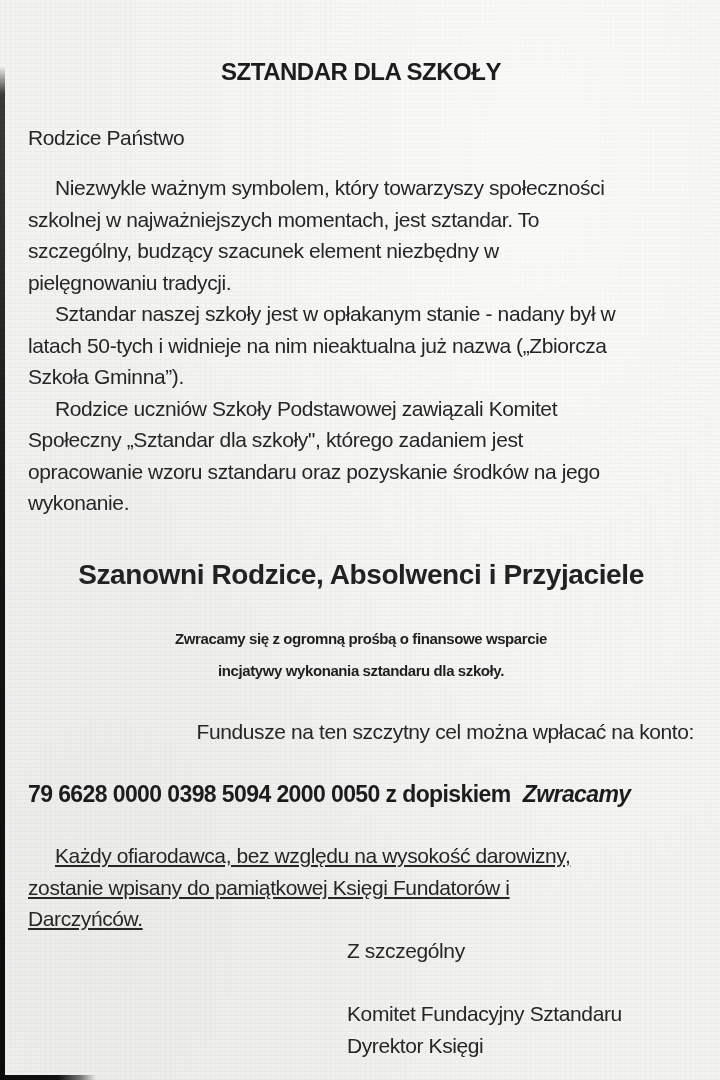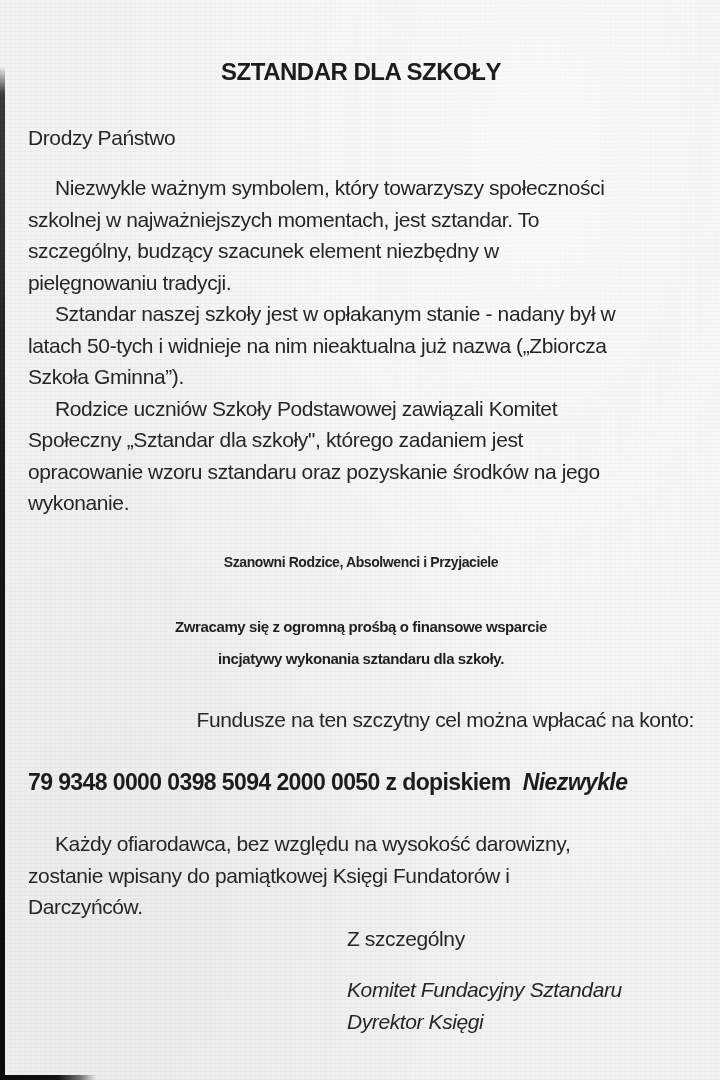--- a/index.html
+++ b/index.html
@@ -30,48 +30,48 @@
     margin:56px 0 0; text-align:center;
     font-size:24px; font-weight:700; letter-spacing:-0.5px; color:#1d1d1d;
     line-height:31.5px;
   }
   .salutation { margin:34px 0 0; }
   p { margin:0; }
   .body-par { white-space:pre-line; overflow-wrap:normal; }
   .indent { text-indent:27px; }
   .first-par { margin-top:19px; }
   .center-heading {
-    margin:28px 0 0; text-align:center;
-    font-weight:700; font-size:14px; letter-spacing:-0.4px; color:#222222;
+    margin:40px 0 0; text-align:center;
+    font-weight:700; font-size:28px; letter-spacing:-0.4px; color:#222222;
   }
   .center-appeal {
     margin:33px 0 0; text-align:center; white-space:pre-line;
     font-weight:700; font-size:15px; letter-spacing:-0.4px; color:#1f1f1f;
   }
   .funds-line { margin:30px 0 0;text-align:right; }
   .account-line {
     margin:31px 0 0; font-weight:700; font-size:23px;
     letter-spacing:-0.6px; white-space:nowrap; color:#1c1c1c;
   }
   .account-line .note-italic { font-style:italic; margin-left:0.28em; }
-  .donor { margin-top:30px; }
+  .donor { margin-top:30px;text-decoration:underline; }
   .closing { padding-left:319px; }
-  .signature { margin-top:20px; padding-left:319px;font-style:italic; }
+  .signature { margin-top:32px; padding-left:319px; }
 </style>
 </head>
 <body>
 
 <div class="page">
   <div class="edge-left"></div>
   <div class="edge-bottom"></div>
 
   <div class="content">
     <h1 class="title">SZTANDAR DLA SZKOŁY</h1>
 
-    <p class="salutation">Drodzy Państwo</p>
+    <p class="salutation">Rodzice Państwo</p>
 
     <p class="body-par indent first-par">Niezwykle ważnym symbolem, który towarzyszy społeczności
 szkolnej w najważniejszych momentach, jest sztandar. To
 szczególny, budzący szacunek element niezbędny w
 pielęgnowaniu tradycji.</p>
     <p class="body-par indent">Sztandar naszej szkoły jest w opłakanym stanie - nadany był w
 latach 50-tych i widnieje na nim nieaktualna już nazwa („Zbiorcza
 Szkoła Gminna”).</p>
     <p class="body-par indent">Rodzice uczniów Szkoły Podstawowej zawiązali Komitet
 Społeczny „Sztandar dla szkoły'', którego zadaniem jest
@@ -79,22 +79,22 @@
 wykonanie.</p>
 
     <p class="center-heading">Szanowni Rodzice, Absolwenci i Przyjaciele</p>
 
     <p class="center-appeal">Zwracamy się z ogromną prośbą o finansowe wsparcie
 incjatywy wykonania sztandaru dla szkoły.</p>
 
     <p class="funds-line">Fundusze na ten szczytny cel można wpłacać na konto:</p>
 
     <p class="account-line">
-      <span>79 9348 0000 0398 5094 2000 0050 z dopiskiem</span>
-      <span class="note-italic">Niezwykle</span>
+      <span>79 6628 0000 0398 5094 2000 0050 z dopiskiem</span>
+      <span class="note-italic">Zwracamy</span>
     </p>
 
     <p class="body-par indent donor">Każdy ofiarodawca, bez względu na wysokość darowizny,
 zostanie wpisany do pamiątkowej Księgi Fundatorów i
 Darczyńców.</p>
 
     <p class="closing">Z szczególny</p>
 
     <div class="signature">
       <p>Komitet Fundacyjny Sztandaru</p>

